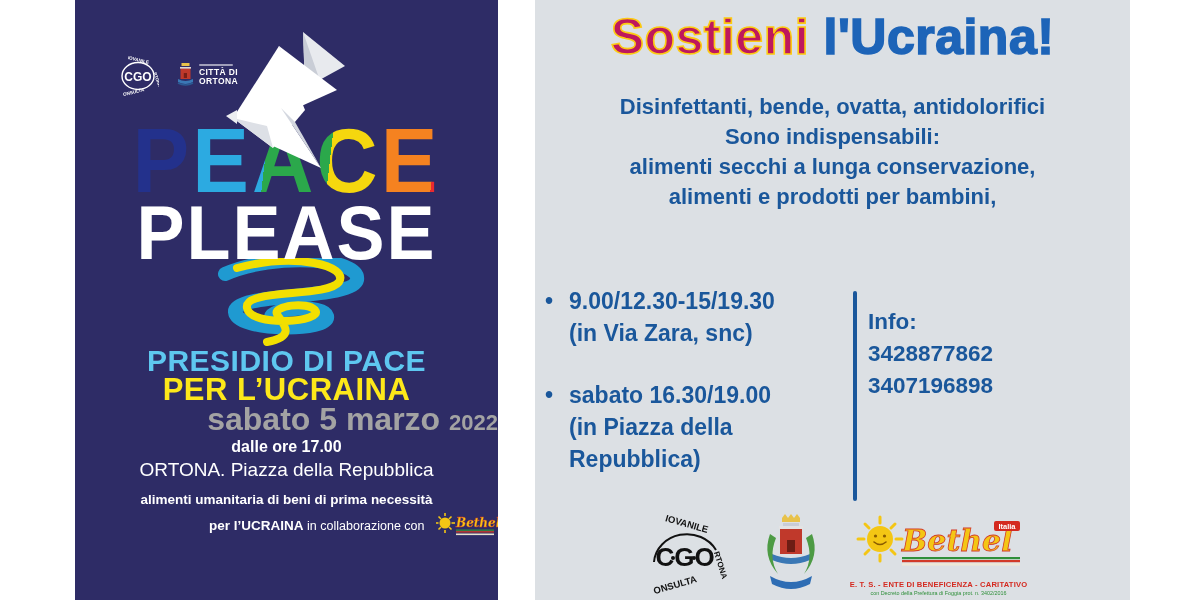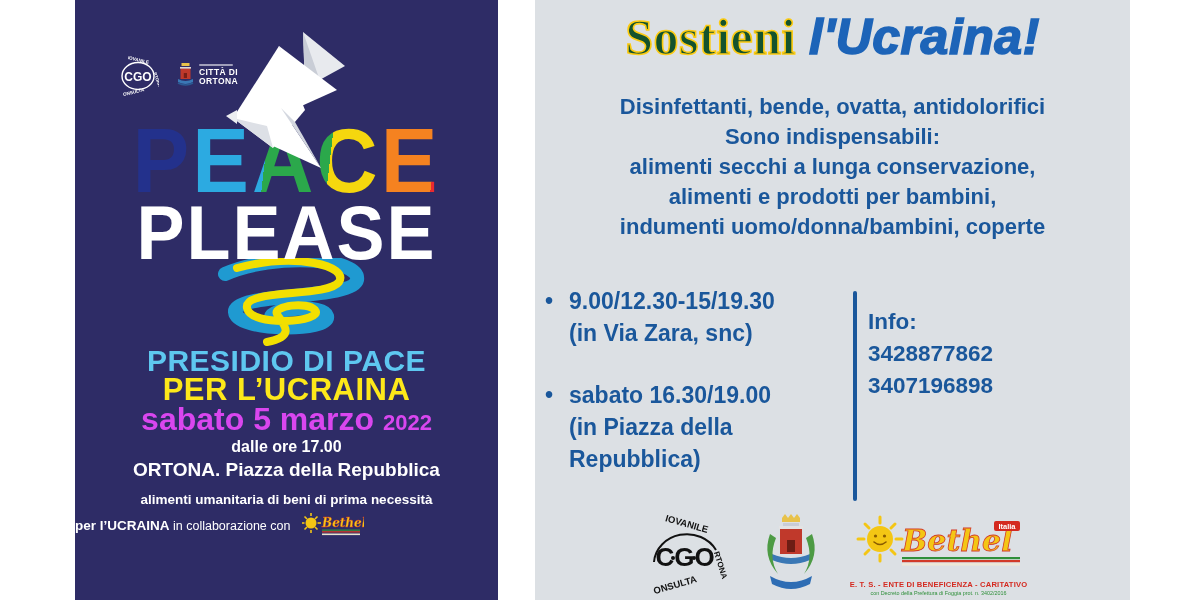--- a/index.html
+++ b/index.html
@@ -35,44 +35,44 @@
   .please{
     position:absolute;left:0;top:196px;width:100%;text-align:center;z-index:2;
     font-size:72px;line-height:74px;font-weight:bold;color:#ffffff;letter-spacing:2px;
     transform:scaleY(1.05);
   }
   .swirl{position:absolute;left:128px;top:258px;width:168px;height:88px;}
   .presidio{position:absolute;left:0;top:344px;width:100%;text-align:center;
     color:#5ec7f0;font-weight:bold;font-size:30px;letter-spacing:.5px;}
   .ucraina{position:absolute;left:0;top:372px;width:100%;text-align:center;
     color:#fde81a;font-weight:bold;font-size:31px;letter-spacing:.5px;}
-  .dateline{position:absolute;left:0;top:401px;width:100%;text-align:center;
-    color:#d946ef;font-weight:bold;font-size:32px;}
+  .dateline{position:absolute;left:0;top:401px;width:100%;text-align:right;
+    color:#a3a3a3;font-weight:bold;font-size:32px;}
   .dateline .year{font-size:22px;font-weight:bold;}
   .timeline{position:absolute;left:0;top:438px;width:100%;text-align:center;
     color:#ffffff;font-weight:bold;font-size:16px;}
   .placeline{position:absolute;left:0;top:459px;width:100%;text-align:center;
-    color:#ffffff;font-weight:bold;font-size:19px;}
+    color:#ffffff;font-weight:normal;font-size:19px;}
   .footer1{position:absolute;left:0;top:492px;width:100%;text-align:center;
     color:#ffffff;font-weight:bold;font-size:13.5px;}
-  .footer2{position:absolute;left:0;top:511px;width:100%;text-align:left;color:#ffffff;font-size:12.5px;}
+  .footer2{position:absolute;left:0;top:511px;width:100%;text-align:right;color:#ffffff;font-size:12.5px;}
   .footer2 .fb{font-weight:bold;font-size:13.5px;}
   .bethel-mini{display:inline-block;vertical-align:middle;margin-left:8px;}
   
   .panel-right{
     position:absolute;left:535px;top:0;width:595px;height:600px;
     background:#dce0e4;overflow:hidden;
   }
   .r-title{
     position:absolute;left:0;top:8px;width:100%;text-align:center;
     font-size:50px;font-weight:bold;letter-spacing:.5px;
     -webkit-text-stroke:1.6px;
   }
-  .r-title .ty{color:#14532d;font-family:Liberation Serif, serif;-webkit-text-stroke-color:#fccb12;}
-  .r-title .tb{color:#1d64b8;font-style:italic;-webkit-text-stroke-color:#1d64b8;}
+  .r-title .ty{color:#be185d;-webkit-text-stroke-color:#fccb12;}
+  .r-title .tb{color:#1d64b8;-webkit-text-stroke-color:#1d64b8;}
   .needs{position:absolute;left:0;top:92px;width:100%;text-align:center;
     color:#1a579b;font-weight:bold;font-size:22px;line-height:30px;}
   .cols{position:absolute;left:0;top:285px;width:100%;height:215px;color:#1a579b;font-weight:bold;}
   .col-left{position:absolute;left:10px;top:0;width:305px;font-size:23px;line-height:32px;}
   .sched-item{position:relative;padding-left:24px;margin-bottom:30px;}
   .bullet{position:absolute;left:0;top:0;}
   .divider{position:absolute;left:318px;top:6px;width:4px;height:210px;background:#1a579b;border-radius:2px;}
   .col-right{position:absolute;left:333px;top:6px;width:260px;font-size:22.5px;line-height:32px;}
   .info-block{margin-top:15px;}
   .r-logos{position:absolute;left:0;top:510px;width:100%;display:flex;justify-content:center;align-items:flex-end;gap:34px;}
@@ -170,21 +170,20 @@
 
   <div class="r-title">
     <span class="ty">Sostieni </span><span class="tb">l'Ucraina!</span>
   </div>
 
   <div class="needs">
     <div>Disinfettanti, bende, ovatta, antidolorifici</div>
     <div>Sono indispensabili:</div>
     <div>alimenti secchi a lunga conservazione,</div>
     <div>alimenti e prodotti per bambini,</div>
-    <div>indumenti uomo/donna/bambini, coperte</div>
   </div>
 
   <div class="cols">
     <div class="col-left">
       <div class="sched-item">
         <span class="bullet">•</span>
         <div>9.00/12.30-15/19.30</div>
         <div>(in Via Zara, snc)</div>
       </div>
       <div class="sched-item">

